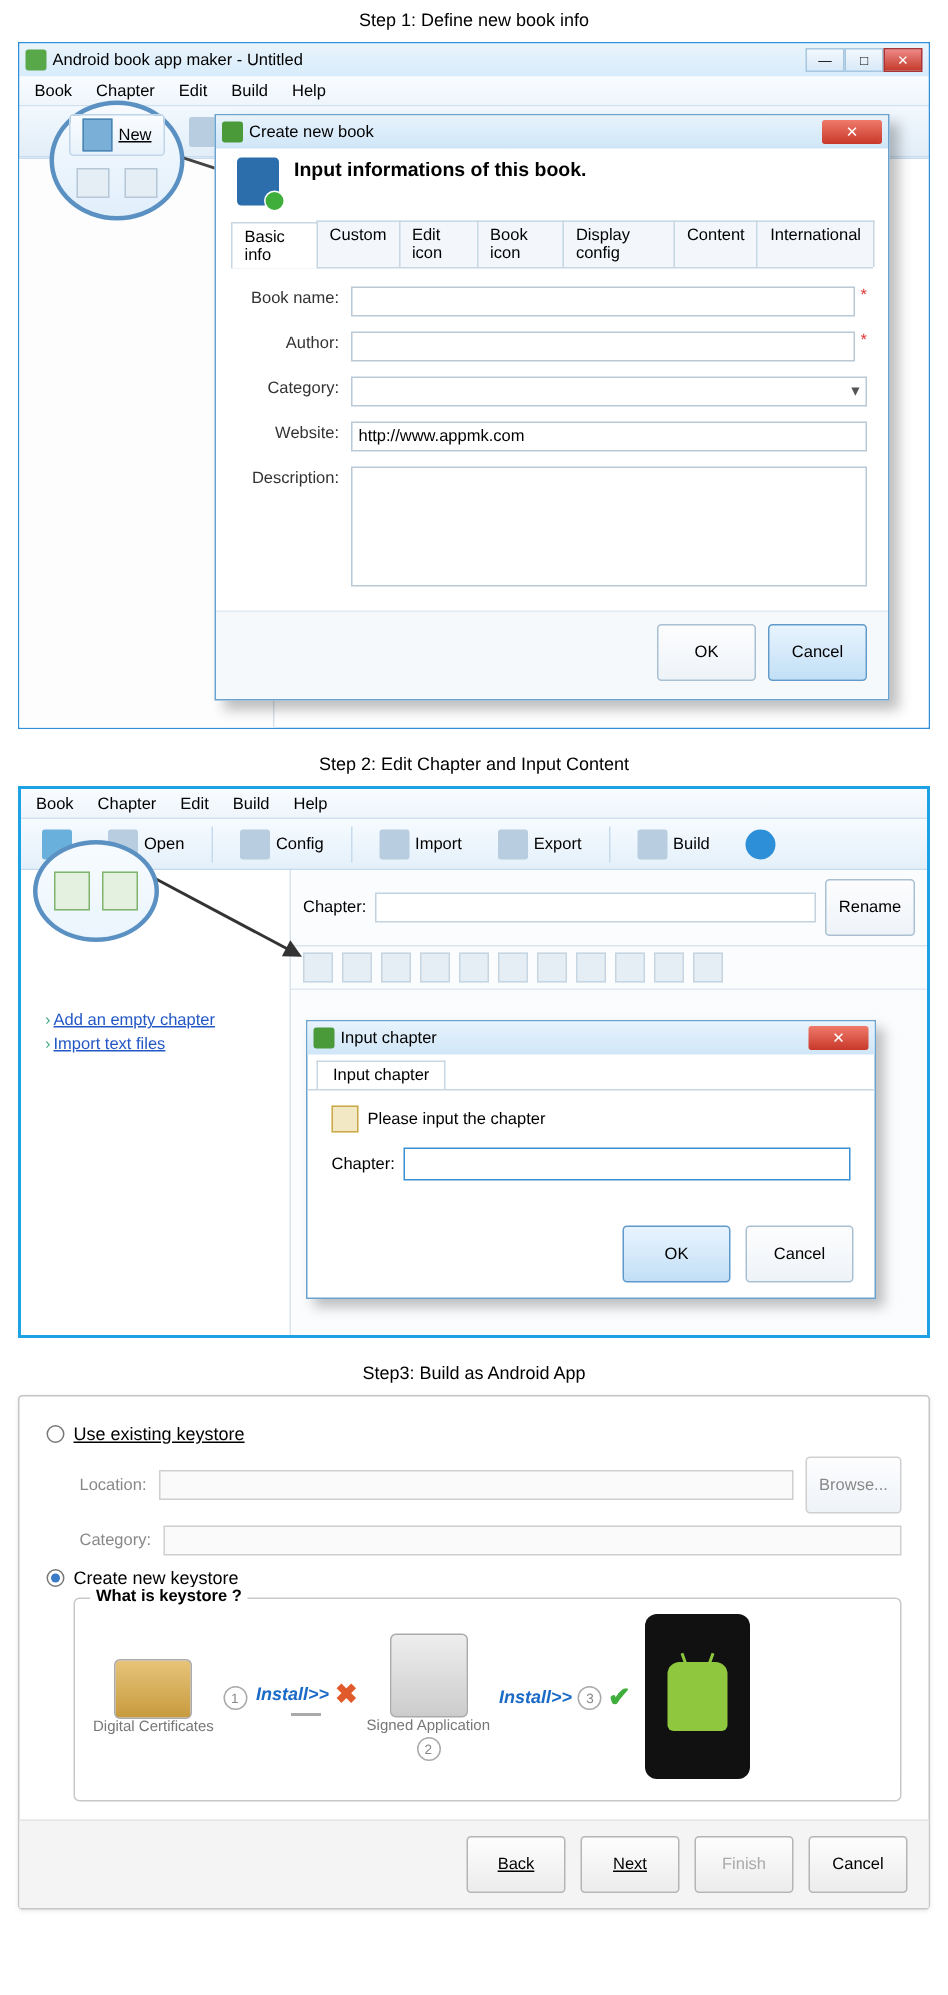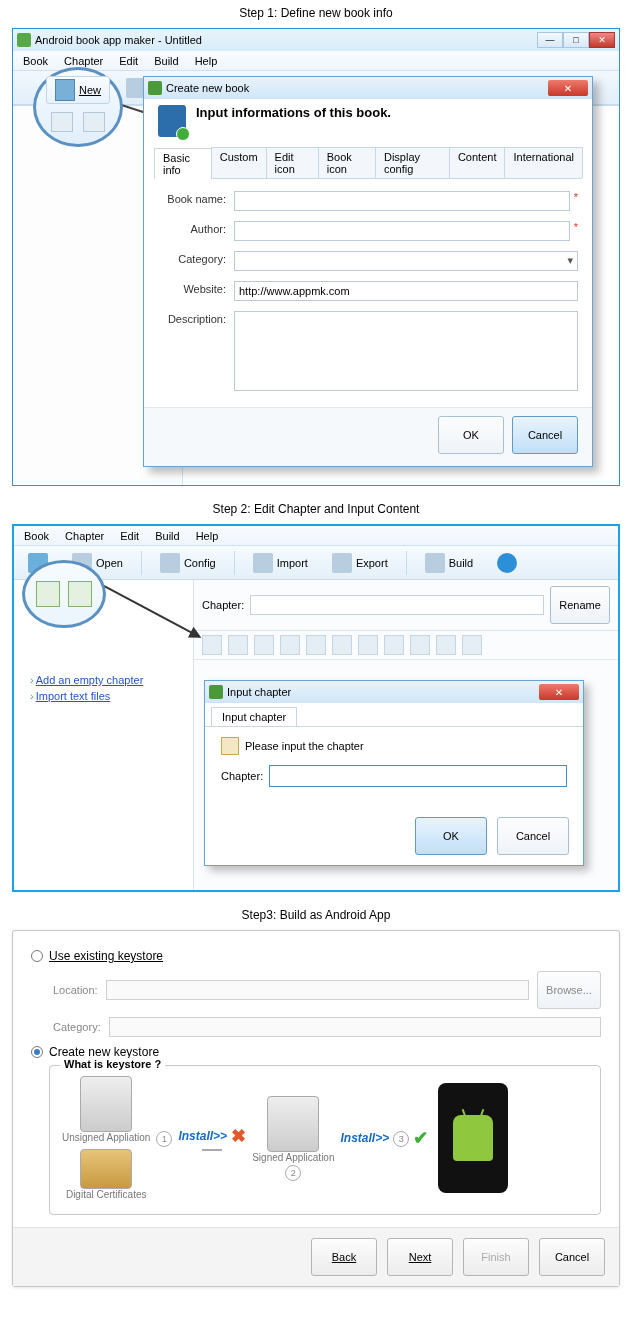--- a/index.html
+++ b/index.html
@@ -354,24 +354,20 @@
     <div class="radio-row">
       <span class="radio on"></span>
       <span>Create new keystore</span>
     </div>
 
     <div class="ksbox">
       <span class="lbl">What is keystore ?</span>
       <div class="flow">
         <div class="nodecol">
           <div class="node">
-            <div class="pic"></div>
-            <span>Unsigned Appliation</span>
-          </div>
-          <div class="node">
             <div class="pic" style="height:40px;background:linear-gradient(#e7c47a,#c79a3e)"></div>
             <span>Digital Certificates</span>
           </div>
         </div>
         <div class="numc">1</div>
         <div style="display:flex;flex-direction:column;align-items:center;gap:2px">
           <div style="display:flex;align-items:center;gap:4px">
             <span class="inst">Install&gt;&gt;</span>
             <span class="xmark">✖</span>
           </div>

